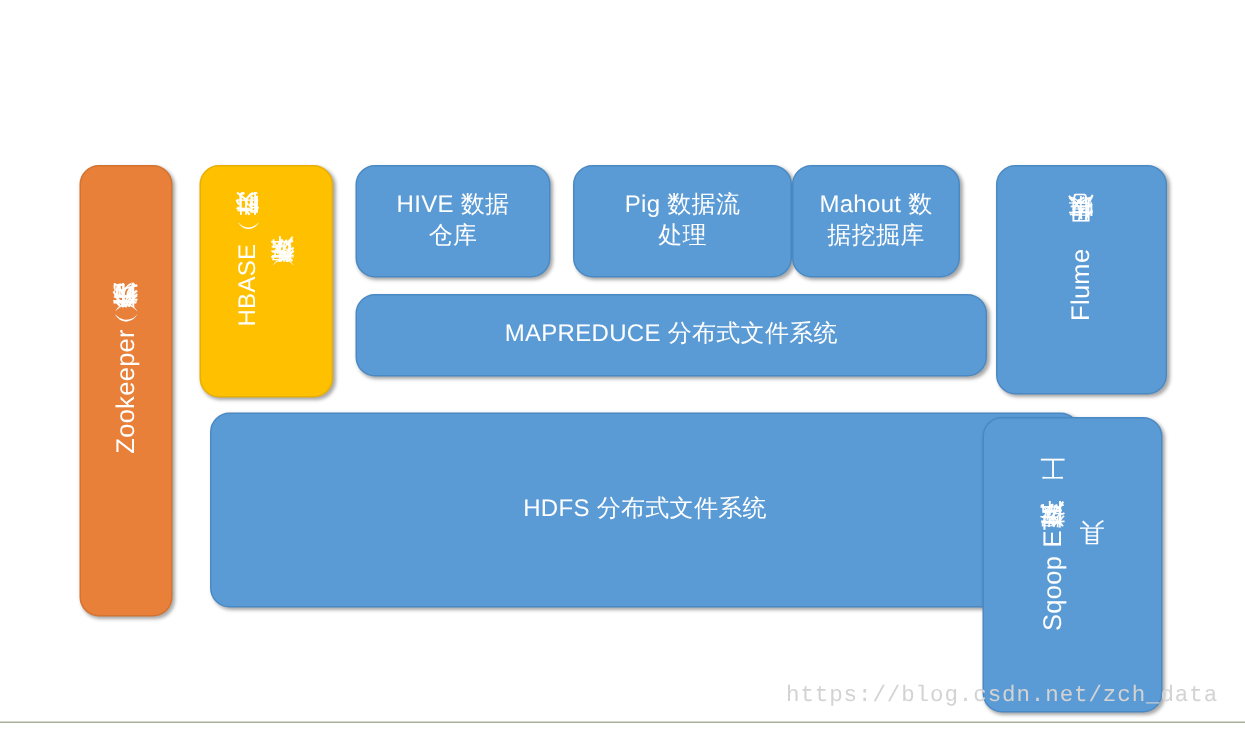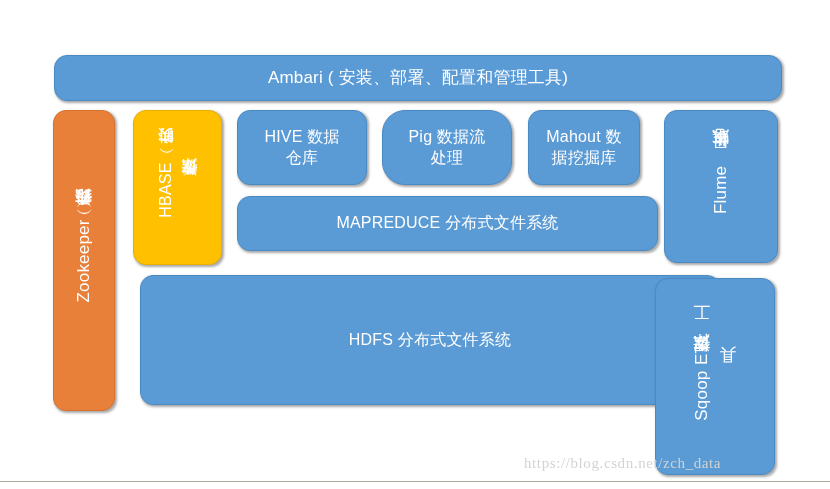--- a/index.html
+++ b/index.html
@@ -51,58 +51,55 @@
     text-orientation: mixed;
     transform: rotate(180deg);
     white-space: pre-line;
     display: block;
   }
 
   #ambari      { left: 54px;  top: 55px;  width: 728px; height: 46px;  font-size: 17px; }
   #zookeeper   { left: 53px;  top: 110px; width: 62px;  height: 301px; font-size: 17px; }
   #hbase       { left: 133px; top: 110px; width: 89px;  height: 155px; font-size: 16px; }
   #hive        { left: 237px; top: 110px; width: 130px; height: 75px;  font-size: 16px; }
-  #pig         { left: 382px; top: 110px; width: 130px; height: 75px;  font-size: 16px; border-radius: 23px; }
+  #pig         { left: 382px; top: 110px; width: 146px; height: 75px;  font-size: 16px; }
   #mahout      { left: 528px; top: 110px; width: 112px; height: 75px;  font-size: 16px; }
   #flume       { left: 664px; top: 110px; width: 114px; height: 153px; font-size: 17px; }
   #mapreduce   { left: 237px; top: 196px; width: 421px; height: 55px;  font-size: 16px; }
   #hdfs        { left: 140px; top: 275px; width: 580px; height: 130px; font-size: 16px; }
   #sqoop       { left: 655px; top: 278px; width: 120px; height: 197px; font-size: 17px; }
 
   #hbase .vtext   { line-height: 1.45; }
   #sqoop .vtext   { line-height: 1.55; }
 
   #watermark {
     position: absolute;
     left: 524px;
     top: 455px;
-    font-family: Liberation Serif, serif;
+    font-family: Liberation Mono, monospace;
     font-size: 15px;
     color: #d3d3d3;
     letter-spacing: 0.6px;
     white-space: nowrap;
     user-select: none;
   }
   #bottom-rule {
     position: absolute;
     left: 0;
     top: 481px;
     width: 830px;
     height: 1px;
     background: #a8b09c;
   }
 </style>
 </head>
 <body>
 
 <div id="canvas">
 
-  <div class="box blue" id="ambari">
-    <span>Ambari ( 安装、部署、配置和管理工具)</span>
-  </div>
 
   <div class="box orange vert" id="zookeeper">
     <span class="vtext">Zookeeper（分布式协作）</span>
   </div>
 
   <div class="box amber vert" id="hbase">
     <span class="vtext">HBASE （实时协
 作数据库）</span>
   </div>
 

